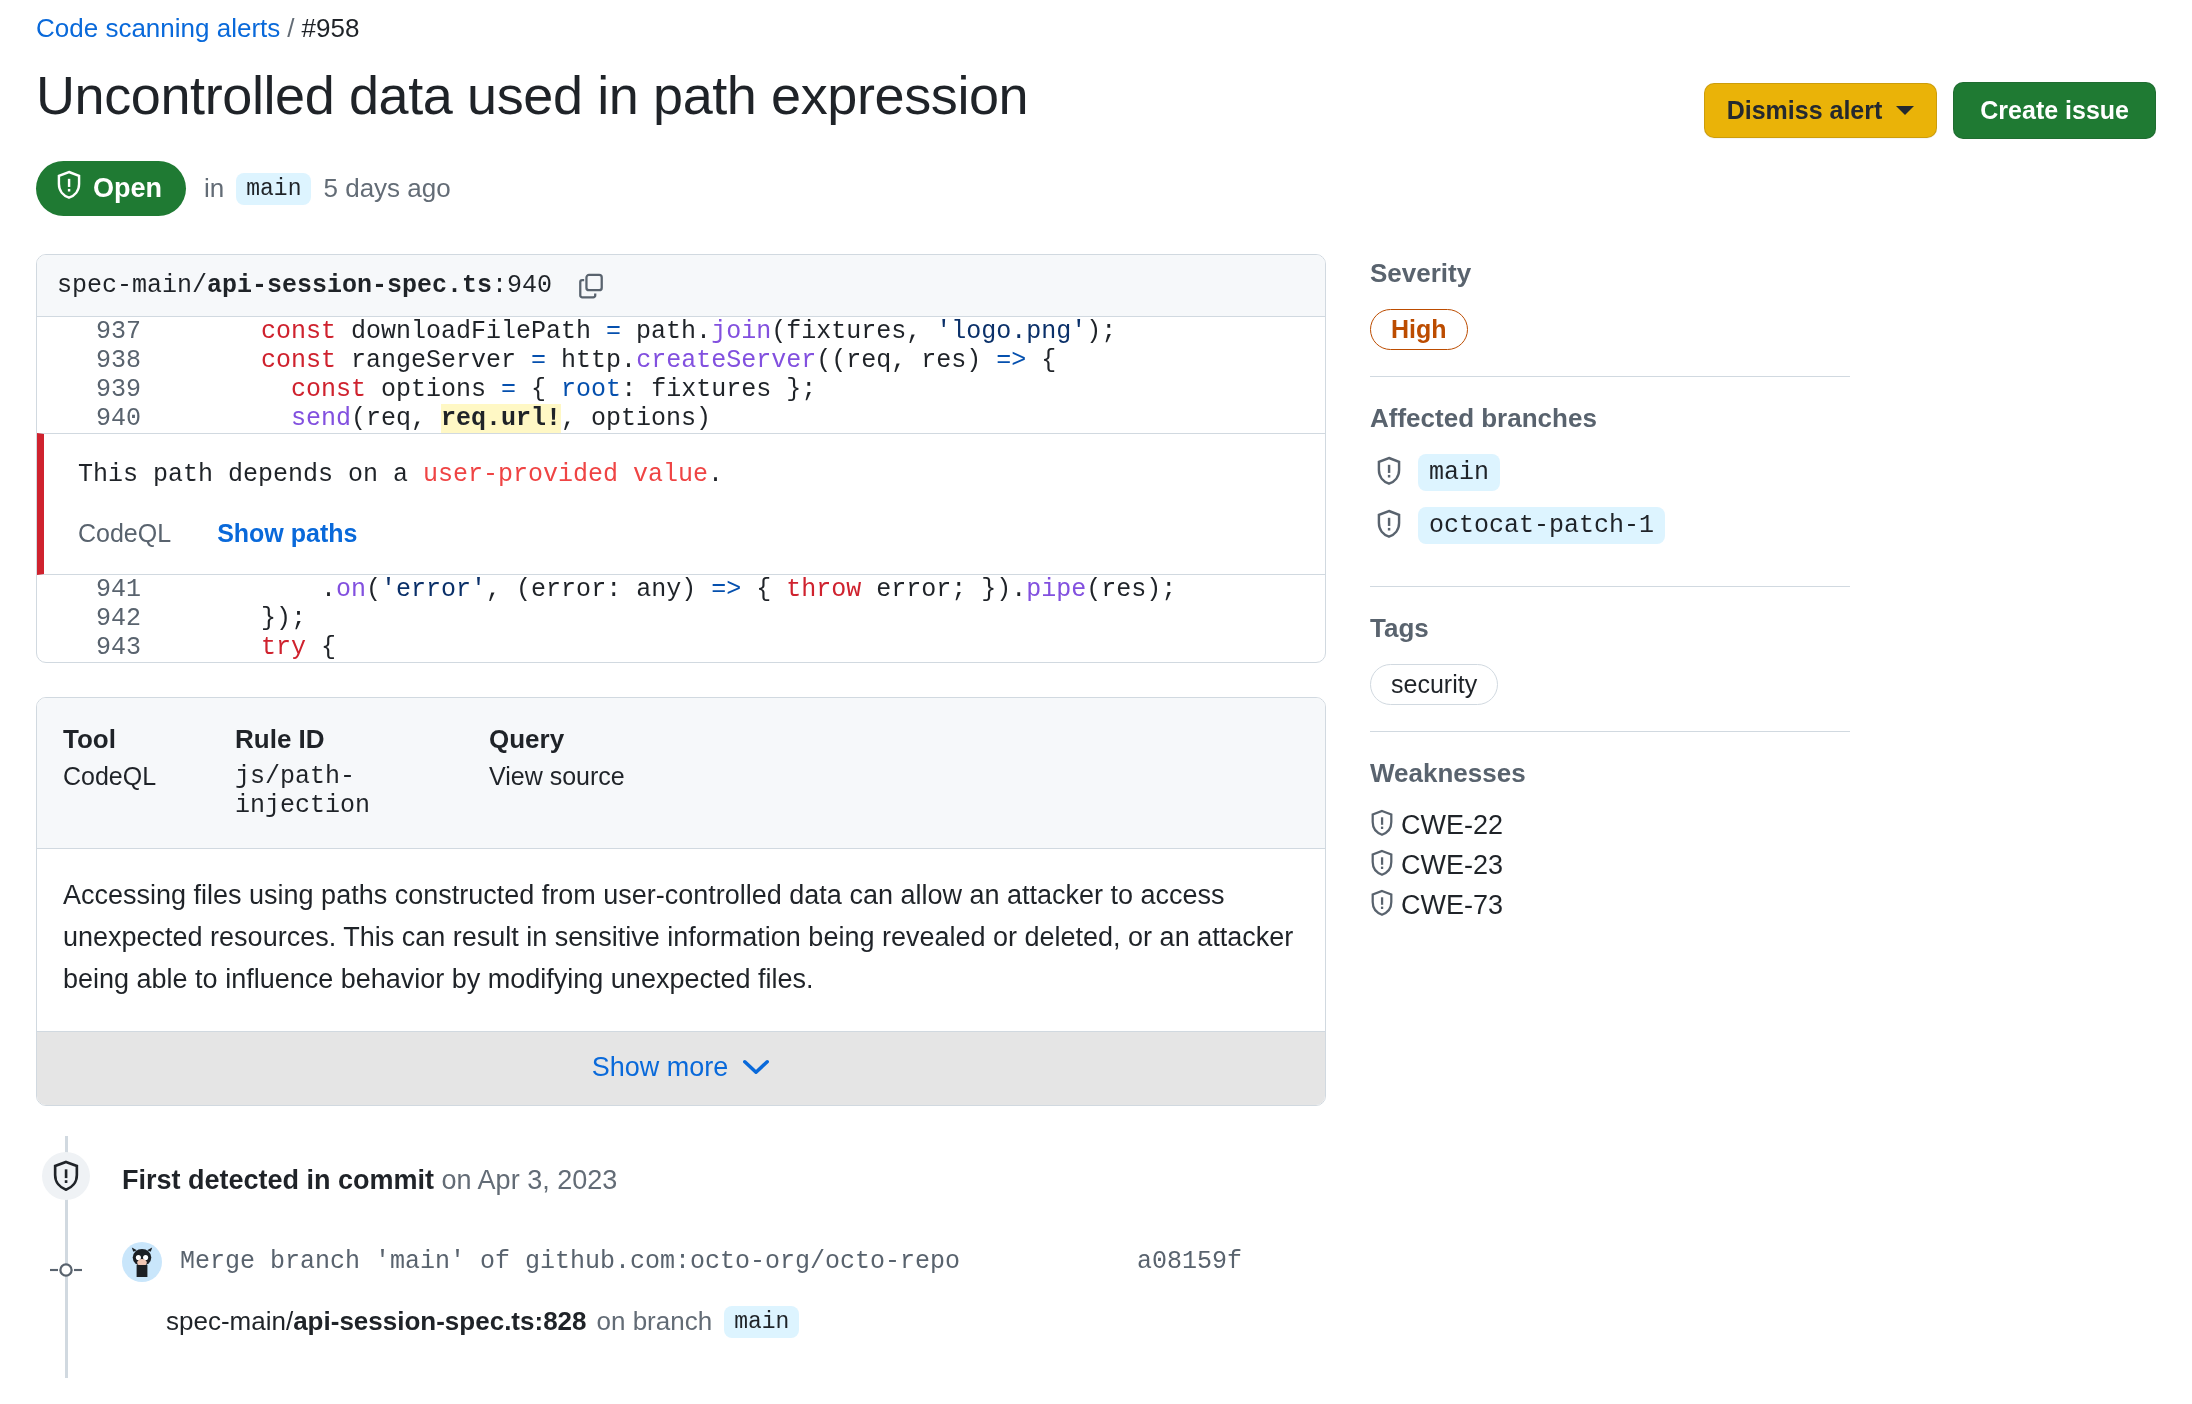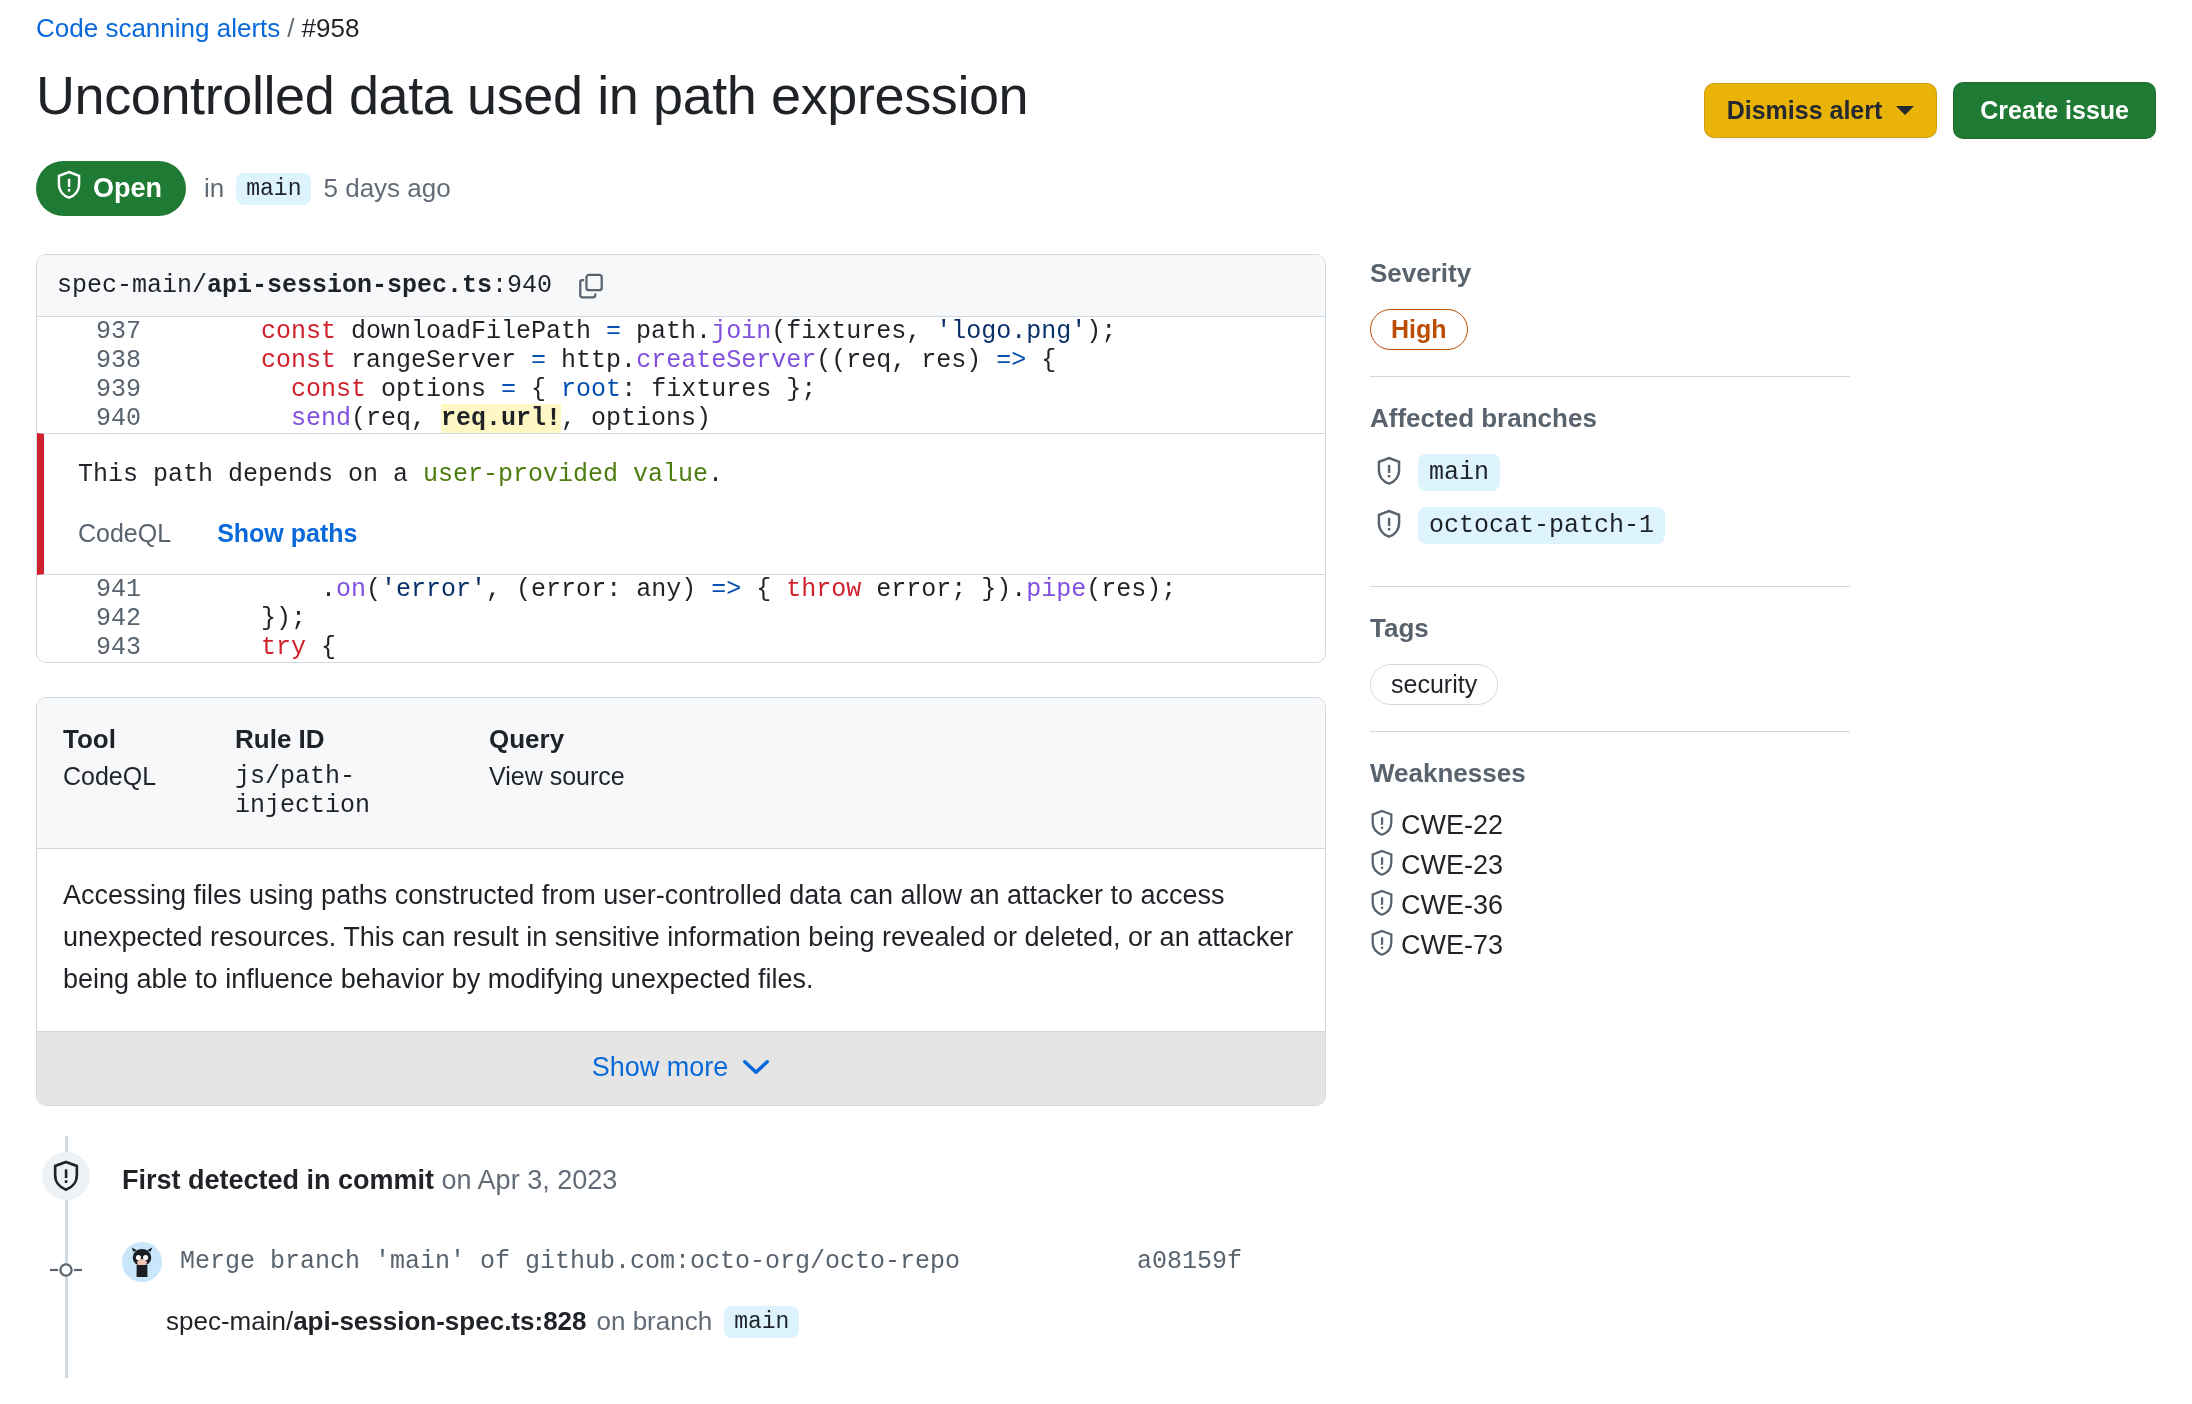--- a/index.html
+++ b/index.html
@@ -87,21 +87,21 @@
   .tk-fn { color: #8250df; }
   .tk-str { color: #0a3069; }
   .tk-pr { color: #0550ae; }
   .hl { background: #fff8c5; font-weight: bold; }
 
   .alert-msg {
     border-left: 7px solid #cf222e; border-top: 1px solid #d1d9e0; border-bottom: 1px solid #d1d9e0;
     padding: 26px 0 26px 34px; background: #fff;
   }
   .alert-msg-text { font-family: "Liberation Mono", monospace; font-size: 25px; color: #1f2328; }
-  .alert-msg-text a { color: #4d7c0f; text-decoration: none; }
+  .alert-msg-text a { color: #ef4444; text-decoration: none; }
   .alert-msg-foot { margin-top: 30px; display: flex; align-items: center; gap: 46px; }
   .alert-msg-foot .tool { font-size: 25px; color: #59636e; }
   .alert-msg-foot a { font-size: 25px; color: #0969da; text-decoration: none; font-weight: bold; }
 
   
   .rule-box { border: 1px solid #d1d9e0; border-radius: 10px; margin-top: 34px; overflow: hidden; background: #fff; }
   .rule-head { background: #f6f8fa; border-bottom: 1px solid #d1d9e0; padding: 26px 26px 28px 26px; display: flex; gap: 32px; }
   .rule-cell { display: flex; flex-direction: column; gap: 7px; }
   .rule-cell.tool { width: 140px; }
   .rule-cell.rule { width: 222px; }
@@ -397,28 +397,20 @@
                   <rect x="7.3" y="11.4" width="1.5" height="1.6" fill="#59636e"></rect>
                 </svg></span>
               <span class="cwe-label">CWE-23</span>
             </div>
             <div class="cwe-row">
               <span><svg width="24" height="28" viewBox="0 0 16 18" fill="none" aria-hidden="true">
                   <path d="M8 1 L14.2 3.3 V8.4 C14.2 12.6 11.5 15.6 8 16.8 C4.5 15.6 1.8 12.6 1.8 8.4 V3.3 Z" stroke="#59636e" stroke-width="1.5" fill="none"></path>
                   <rect x="7.3" y="5.2" width="1.5" height="5" fill="#59636e"></rect>
                   <rect x="7.3" y="11.4" width="1.5" height="1.6" fill="#59636e"></rect>
                 </svg></span>
-              <span class="cwe-label">CWE-36</span>
-            </div>
-            <div class="cwe-row">
-              <span><svg width="24" height="28" viewBox="0 0 16 18" fill="none" aria-hidden="true">
-                  <path d="M8 1 L14.2 3.3 V8.4 C14.2 12.6 11.5 15.6 8 16.8 C4.5 15.6 1.8 12.6 1.8 8.4 V3.3 Z" stroke="#59636e" stroke-width="1.5" fill="none"></path>
-                  <rect x="7.3" y="5.2" width="1.5" height="5" fill="#59636e"></rect>
-                  <rect x="7.3" y="11.4" width="1.5" height="1.6" fill="#59636e"></rect>
-                </svg></span>
               <span class="cwe-label">CWE-73</span>
             </div>
           </div>
       </div>
 
     </div>
   </div>
 </div>
 
 </body></html>

